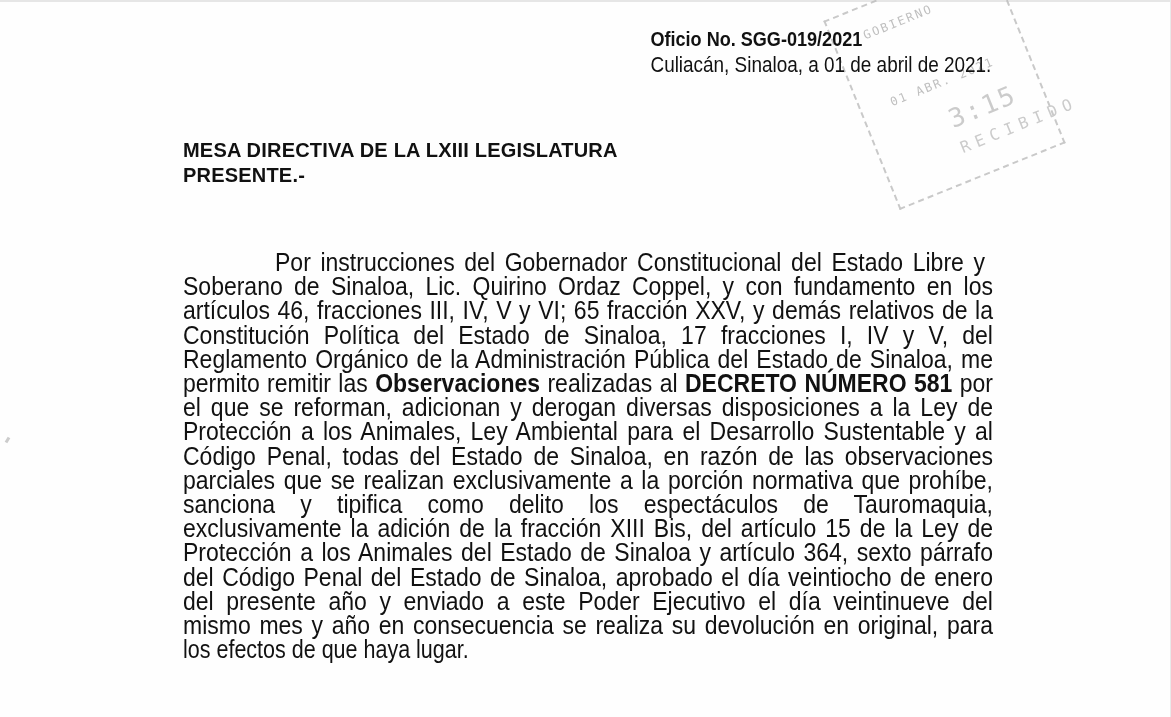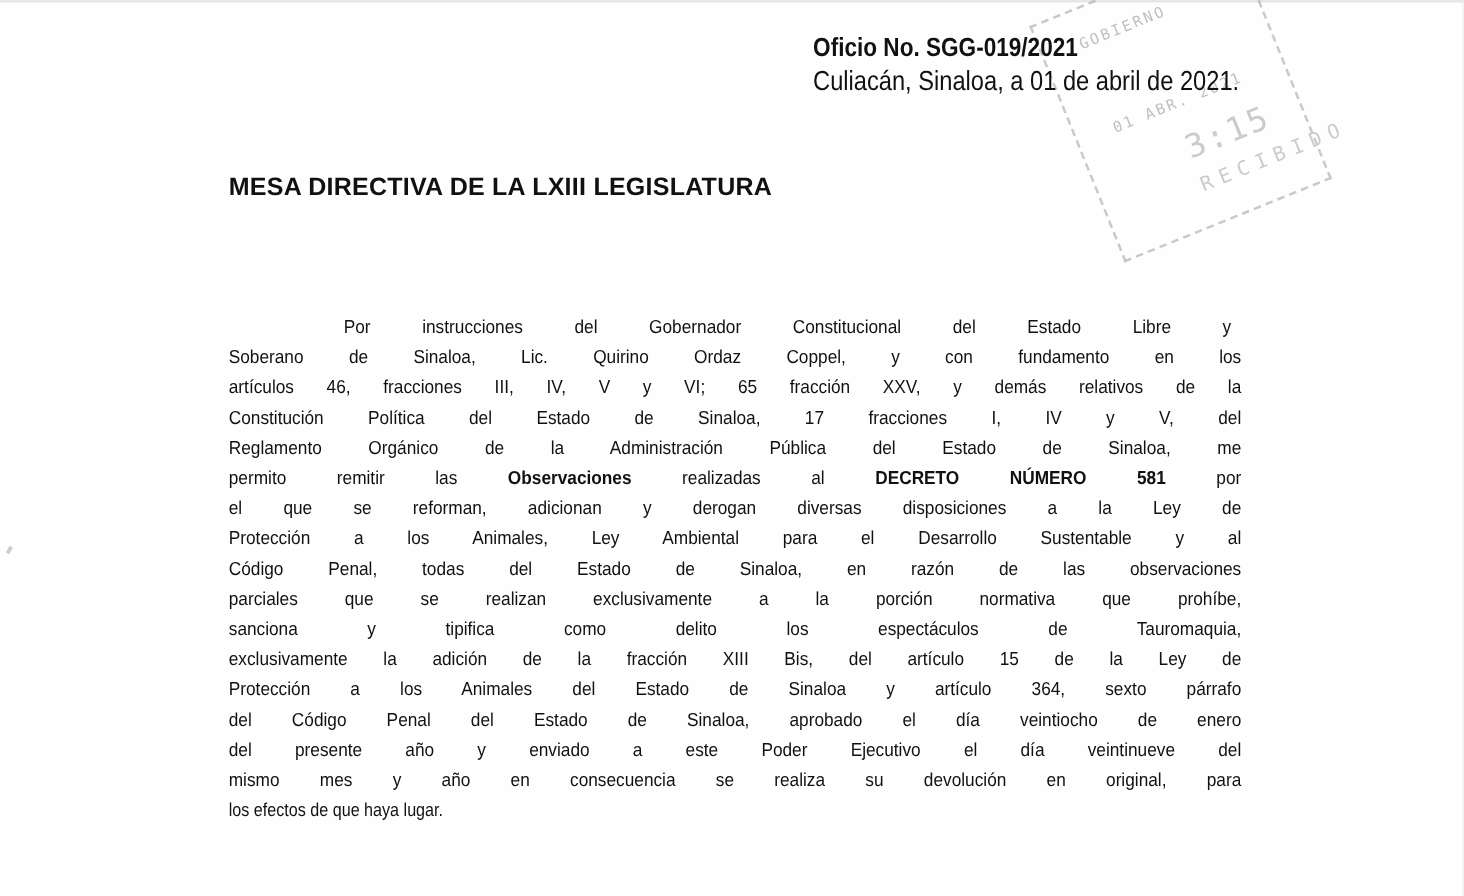--- a/index.html
+++ b/index.html
@@ -64,21 +64,21 @@
     line-height: 25px;
     letter-spacing: 0.2px;
     margin-top: 11px;
   }
   .addressee div { white-space: nowrap; }
   .body-text {
     position: absolute;
     left: 183px;
     top: 250px;
     width: 810px;
-    font-size: 15px;
+    font-size: 25px;
     line-height: 24.2px;
     text-align: justify;
     text-align-last: left;
   }
   .body-text .line {
     display: block;
     white-space: nowrap;
     text-align: justify;
     text-align-last: justify;
     transform-origin: left center;
@@ -108,20 +108,21 @@
     <span class="s4">RECIBIDO</span>
   </div>
 
   <div class="header-right">
     <div class="oficio">Oficio No. SGG-019/2021</div>
     <div class="fecha">Culiacán, Sinaloa, a 01 de abril de 2021.</div>
   </div>
 
   <div class="addressee">
     <div>MESA DIRECTIVA DE LA LXIII LEGISLATURA</div>
+    <div>PRESENTE.-</div>
   </div>
 
   <div class="body-text">
     <span class="line first" style="width: 771.739px; transform: scaleX(0.92);">Por instrucciones del Gobernador Constitucional del Estado Libre y</span>
     <span class="line" style="width: 880.435px; transform: scaleX(0.92);">Soberano de Sinaloa, Lic. Quirino Ordaz Coppel, y con fundamento en los</span>
     <span class="line" style="width: 880.435px; transform: scaleX(0.92);">artículos 46, fracciones III, IV, V y VI; 65 fracción XXV, y demás relativos de la</span>
     <span class="line" style="width: 880.435px; transform: scaleX(0.92);">Constitución Política del Estado de Sinaloa, 17 fracciones I, IV y V, del</span>
     <span class="line" style="width: 880.435px; transform: scaleX(0.92);">Reglamento Orgánico de la Administración Pública del Estado de Sinaloa, me</span>
     <span class="line" style="width: 880.435px; transform: scaleX(0.92);"><span>permito remitir las </span><b>Observaciones</b><span> realizadas al </span><b>DECRETO NÚMERO 581</b><span> por</span></span>
     <span class="line" style="width: 880.435px; transform: scaleX(0.92);">el que se reforman, adicionan y derogan diversas disposiciones a la Ley de</span>

